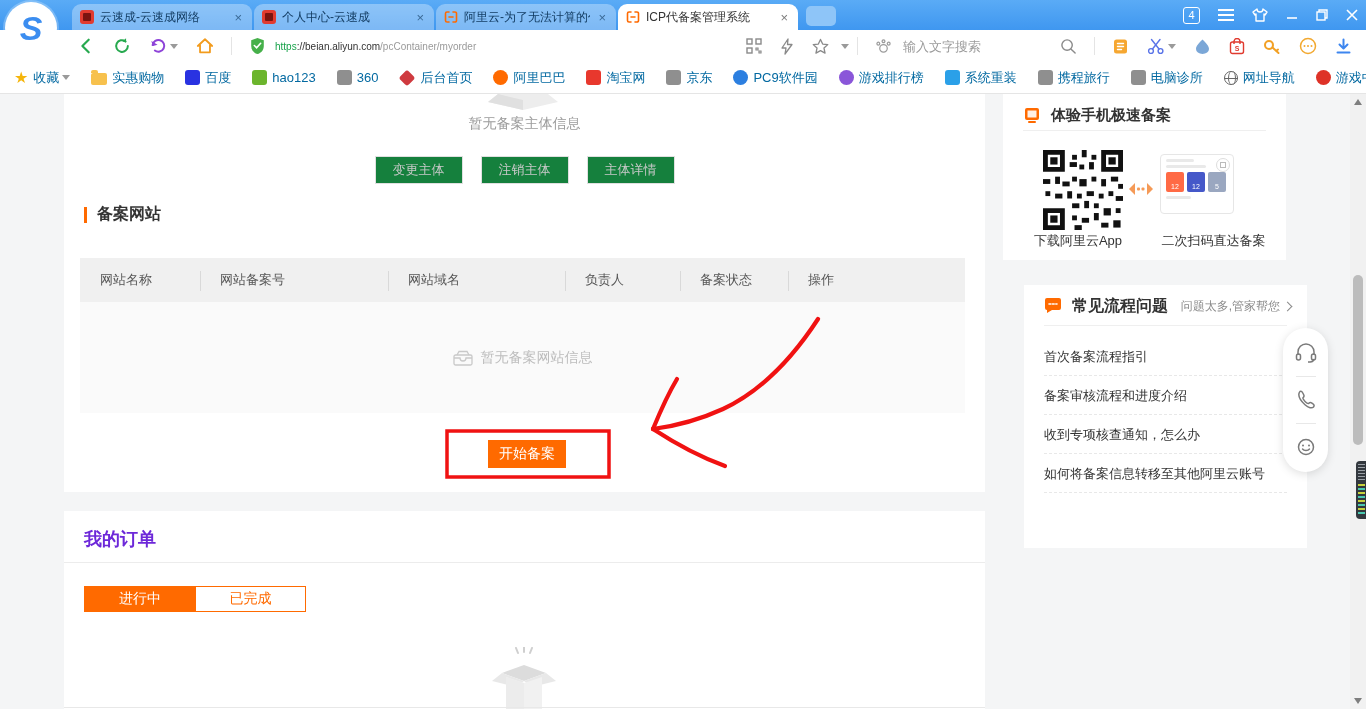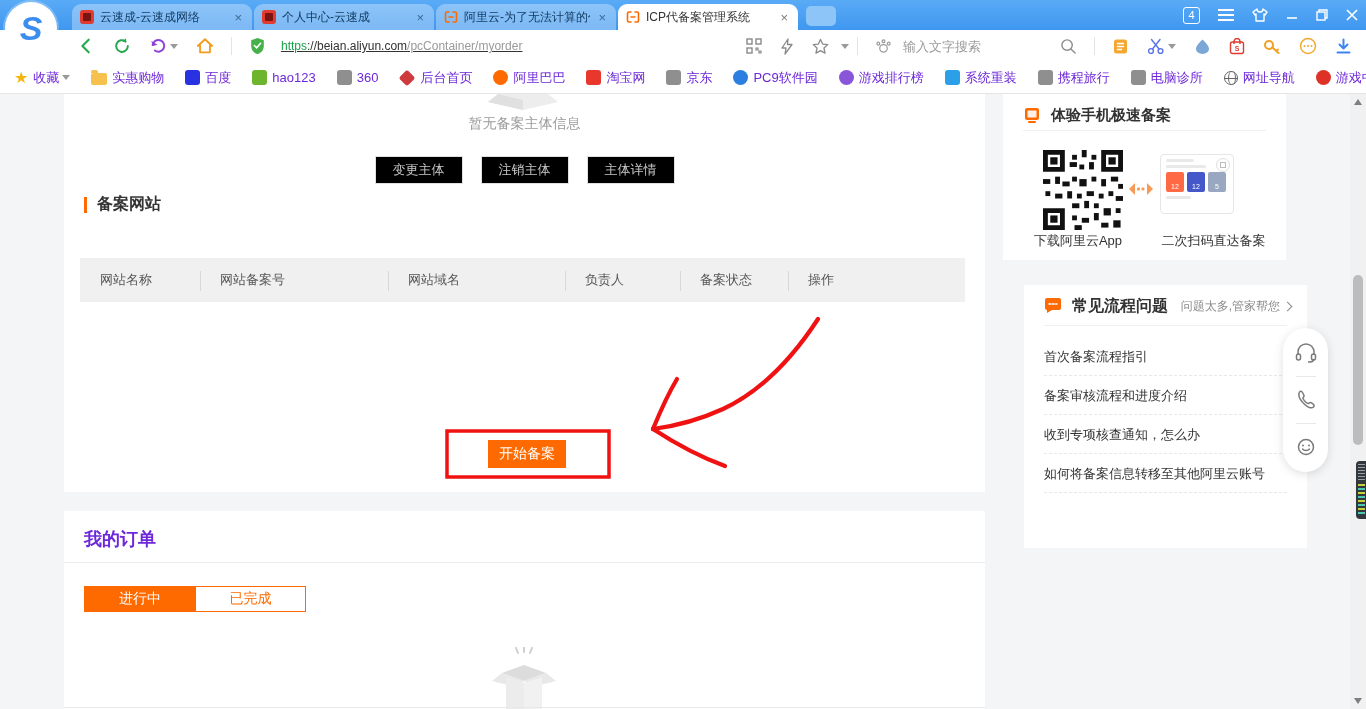--- a/index.html
+++ b/index.html
@@ -37,36 +37,36 @@
     font-size:11px; display:flex; align-items:center; justify-content:center; }
   .burger { width:16px; height:12px; border-top:2px solid #fff; border-bottom:2px solid #fff;
     position:relative; }
   .burger::after { content:""; position:absolute; left:0; top:3px; width:16px; height:2px; background:#fff; }
 
   
   .toolbar { position:absolute; top:30px; left:0; width:1366px; height:32px;
     background:#fff; display:flex; align-items:center; padding-left:68px; }
   .tb-ic { margin:0 9px; flex:none; display:flex; align-items:center; }
   .vsep { width:1px; height:18px; background:#e4e4e4; margin:0 8px; flex:none; }
-  .url-text { font-size:12px; margin-left:6px; white-space:nowrap;text-decoration:underline; }
+  .url-text { font-size:10px; margin-left:0; white-space:nowrap; }
   .url-https { color:#18a24b; }
   .url-domain { color:#333; }
   .url-path { color:#9a9a9a; }
   .search-input { border:none; outline:none; font-size:13px; width:150px; color:#333;
     background:transparent; }
   .search-input::placeholder { color:#9b9b9b; }
   .caret-down { width:0; height:0; border-left:4px solid transparent;
     border-right:4px solid transparent; border-top:5px solid #9a9a9a; margin-left:3px; }
 
   
   .bookmarks { position:absolute; top:62px; left:0; width:1366px; height:32px;
     background:#fff; border-bottom:1px solid #e5e5e5; display:flex;
     align-items:center; padding:0 14px; }
   .bm { display:flex; align-items:center; margin-right:21px; flex:none; }
-  .bm .lbl { font-size:13px; color:#6d28d9; margin-left:5px; white-space:nowrap; }
+  .bm .lbl { font-size:13px; color:#0369a1; margin-left:5px; white-space:nowrap; }
   .fvsq { width:15px; height:15px; border-radius:3px; flex:none; }
   .fvcir { width:15px; height:15px; border-radius:50%; flex:none; }
   .fv-star { color:#f5b50b; font-size:16px; line-height:15px; }
   .fv-folder { width:16px; height:12px; background:#f7c14d; border-radius:2px; position:relative; margin-top:2px; }
   .fv-folder::before { content:""; position:absolute; top:-3px; left:0; width:7px; height:3px;
     background:#f7c14d; border-radius:2px 2px 0 0; }
   .fv-globe { width:14px; height:14px; border:1.5px solid #666; border-radius:50%; position:relative; }
   .fv-globe::before { content:""; position:absolute; left:50%; top:-1px; bottom:-1px; width:6px;
     margin-left:-3px; border:1.5px solid #666; border-radius:50%; border-top:none; border-bottom:none; }
   .fv-globe::after { content:""; position:absolute; top:50%; left:-1px; right:-1px; height:1.5px; background:#666; }
@@ -74,24 +74,24 @@
   
   .viewport { position:absolute; top:94px; left:0; width:1366px; height:615px; background:#f4f5f6; }
   .card { position:absolute; background:#fff; }
   .card1 { left:64px; top:0; width:921px; height:398px; }
   .card2 { left:64px; top:417px; width:921px; height:198px; }
 
   .subject-empty-text { position:absolute; top:21px; left:0; width:100%; text-align:center;
     color:#9b9b9b; font-size:14px; }
   .subject-btn-row { position:absolute; top:62px; left:0; width:100%; display:flex;
     justify-content:center; gap:18px; }
-  .ghost-btn { width:88px; height:28px; border:1px solid #e0e0e0; background:#000000;
+  .ghost-btn { width:88px; height:28px; border:1px solid #e0e0e0; background:#15803d;
     color:#c9c9c9; font-size:13px; display:flex; align-items:center; justify-content:center; }
 
-  .sec-title { position:absolute; top:100px; left:20px; display:flex; align-items:center; }
+  .sec-title { position:absolute; top:110px; left:20px; display:flex; align-items:center; }
   .sec-bar { width:3px; height:16px; background:#ff6a00; margin-right:10px; }
   .sec-title span { font-size:16px; font-weight:bold; color:#333; }
 
   .table { position:absolute; left:16px; top:164px; width:885px;font-family:Liberation Mono, monospace; }
   .thead { display:flex; background:#f0f0f0; height:44px; align-items:center; }
   .th { position:relative; font-size:13px; color:#555; padding-left:20px; }
   .th + .th::before { content:""; position:absolute; left:0; top:-10px; height:20px;
     margin-top:10px; width:1px; background:#d9d9d9; }
   .th1{width:120px}.th2{width:188px}.th3{width:177px}.th4{width:115px}.th5{width:108px}.th6{width:152px}
   .tbody-empty { height:111px; background:#fafafa; display:flex; align-items:center;
@@ -451,20 +451,29 @@
     </div>
 
     <div class="table">
       <div class="thead">
         <div class="th th1">网站名称</div>
         <div class="th th2">网站备案号</div>
         <div class="th th3">网站域名</div>
         <div class="th th4">负责人</div>
         <div class="th th5">备案状态</div>
         <div class="th th6">操作</div>
+      </div>
+      <div class="tbody-empty">
+        <svg width="20" height="16" viewBox="0 0 20 16">
+            <g fill="none" stroke="#c9c9c9" stroke-width="1.3">
+              <rect x="1" y="5" width="18" height="10" rx="1.5"></rect>
+              <path d="M1 8 h6 a3 3 0 0 0 6 0 h6 M4 5 L6 1.5 H14 L16 5"></path>
+            </g>
+          </svg>
+        <span>暂无备案网站信息</span>
       </div>
     </div>
 
     <button class="start-btn">开始备案</button>
   </div>
 
   <div class="card card2">
     <div class="orders-title">我的订单</div>
     <div class="orders-div"></div>
     <div class="order-tabs">

